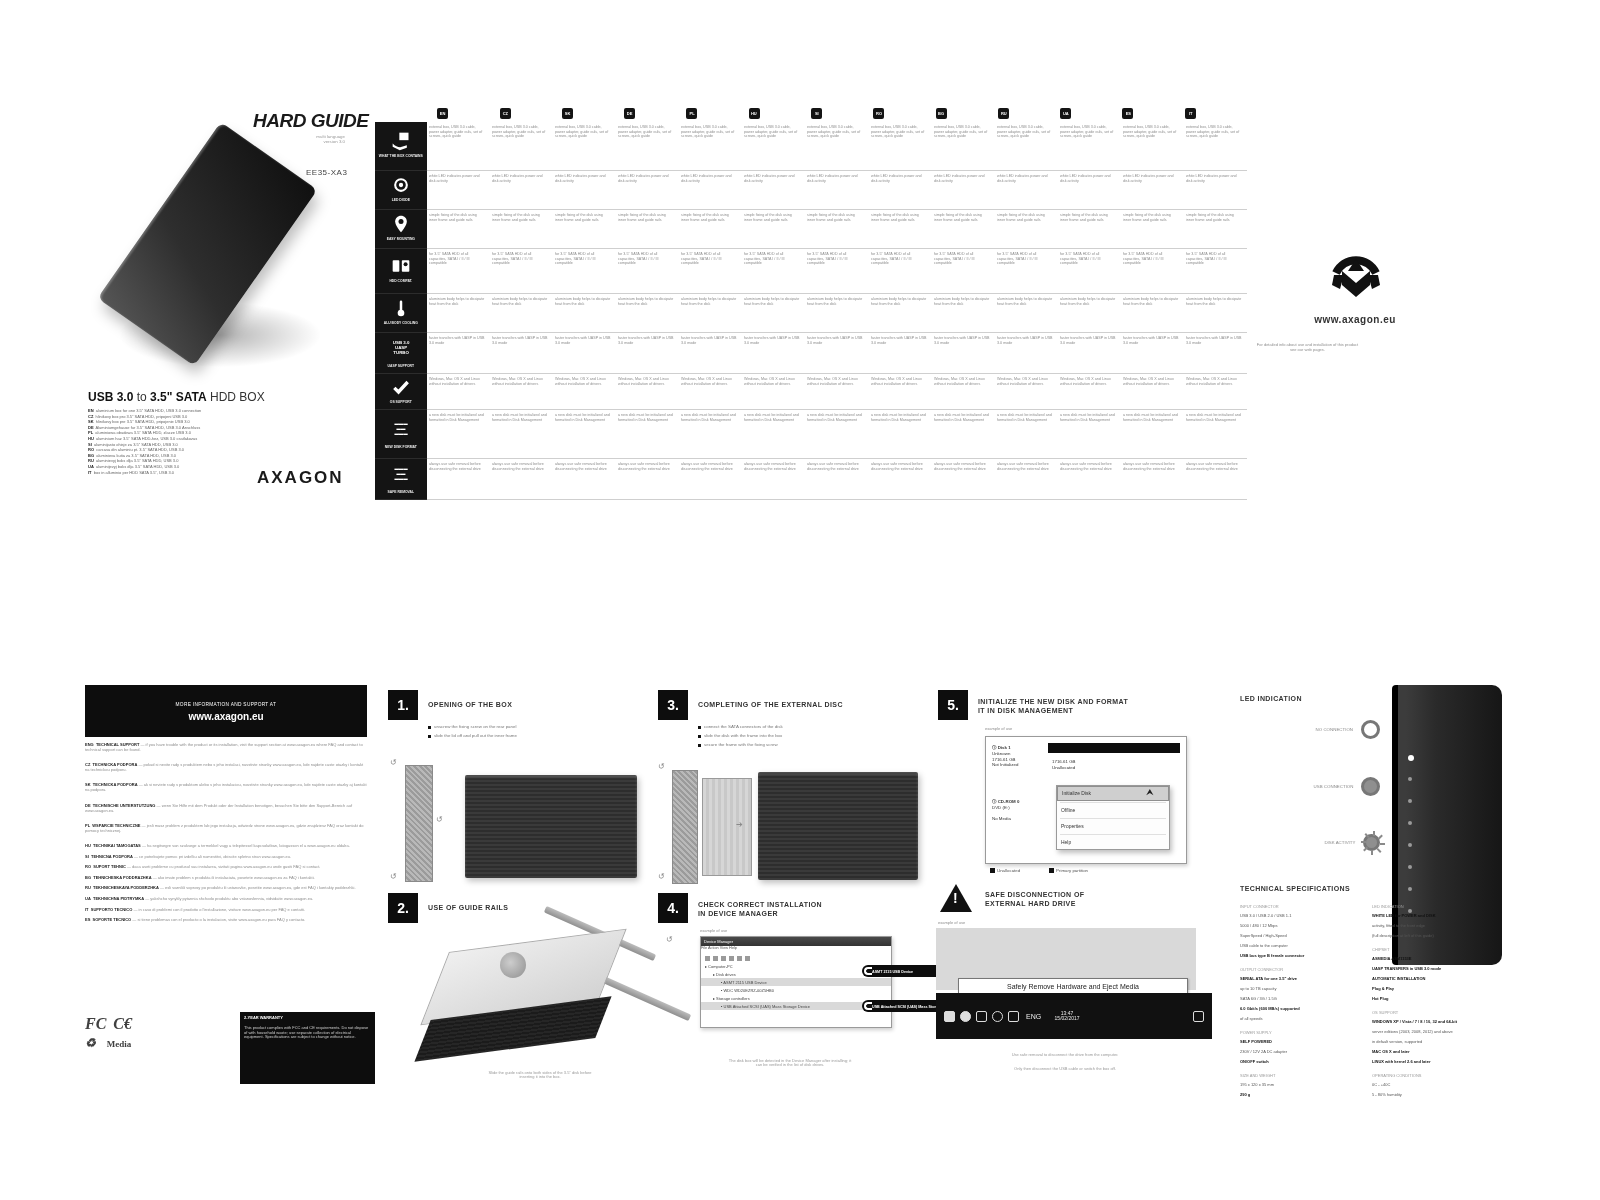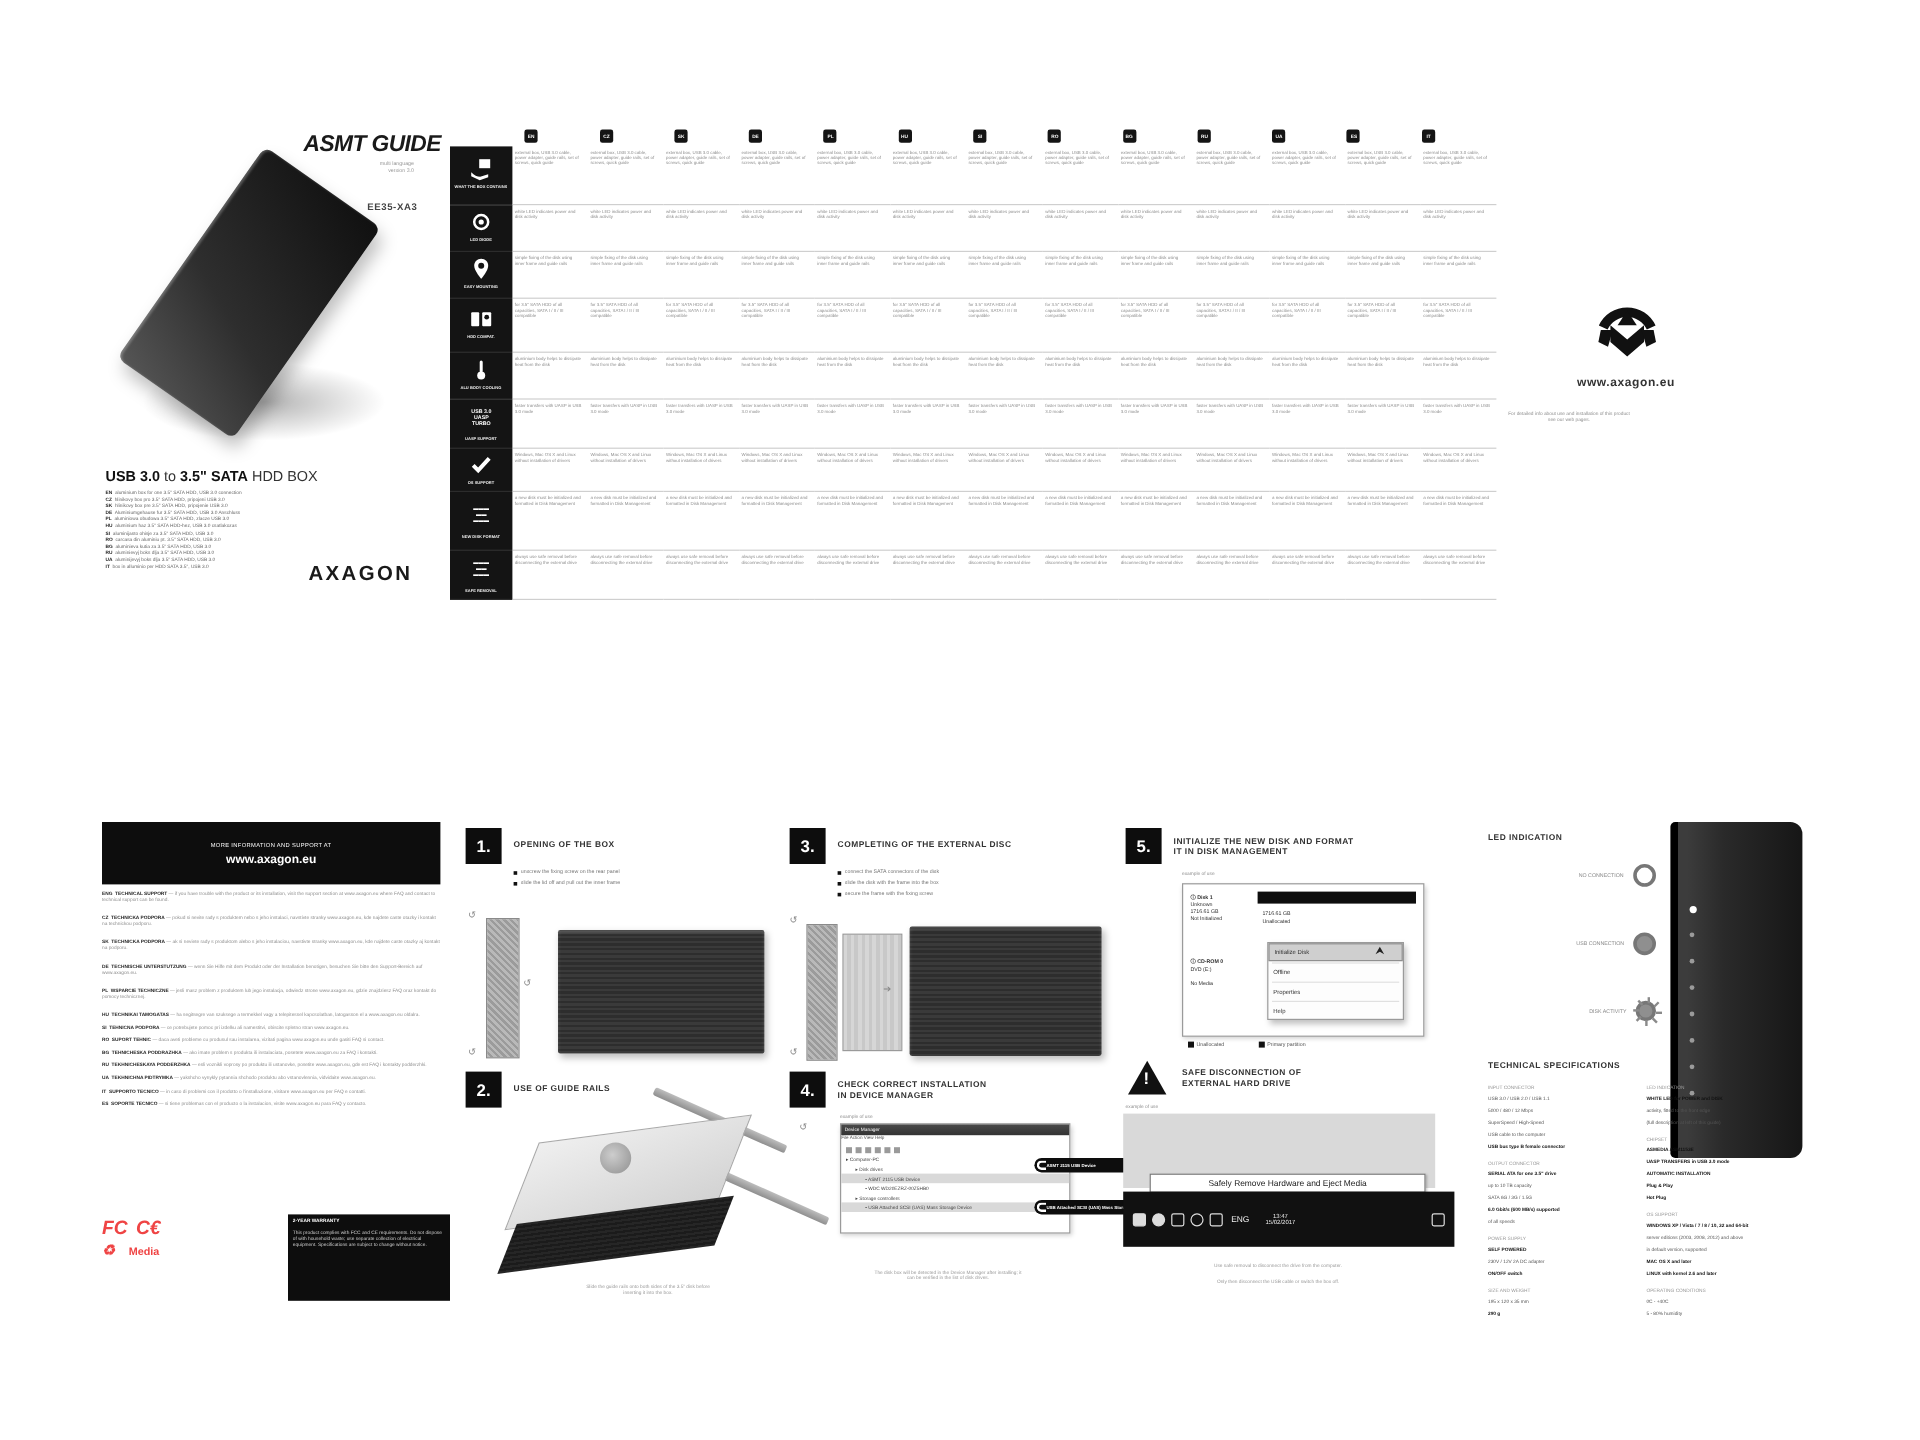--- a/index.html
+++ b/index.html
@@ -6,21 +6,21 @@
   #page{position:relative;width:1600px;height:1200px;background:#fff;overflow:hidden;
         font-family:"Liberation Sans",sans-serif;color:#222;}
   .abs{position:absolute;}
   
   .micro{font-size:8px;line-height:1.2;color:#8d8d8d;transform:scale(.5);transform-origin:0 0;width:200%;}
   .micro.dk{color:#666;}
   .microC{text-align:center;}
   
   .qg-title{font-size:19px;font-weight:800;font-style:italic;letter-spacing:-.5px;color:#1a1a1a;}
   .qg-sub{font-size:8px;color:#999;text-align:right;line-height:1.25;transform:scale(.55);transform-origin:100% 0;}
-  .model{font-size:8px;font-weight:bold;color:#444;letter-spacing:.5px;}
+  .model{font-size:8px;font-weight:normal;color:#444;letter-spacing:.5px;}
   .prod-title{font-size:12px;color:#333;}
   .prod-title b{color:#111;}
   .axagon-wordmark{font-size:17px;font-weight:800;letter-spacing:2px;color:#1a1a1a;}
   
   .photo-shadow{left:110px;top:300px;width:220px;height:70px;
      background:radial-gradient(ellipse at center,rgba(0,0,0,.30),rgba(0,0,0,0) 65%);}
   .photo-box{left:100px;top:185px;width:215px;height:118px;border-radius:7px;
      transform:rotate(-55deg);
      background:linear-gradient(115deg,#565656 0%,#2e2e2e 40%,#101010 100%);
      box-shadow:inset 0 2px 2px rgba(255,255,255,.25), -6px 8px 14px rgba(0,0,0,.25);}
@@ -44,21 +44,21 @@
   .site-url{font-size:10px;font-weight:bold;color:#333;letter-spacing:.5px;text-align:center;}
   
   .support-head{left:85px;top:685px;width:282px;height:52px;background:#0d0d0d;color:#fff;
      display:flex;flex-direction:column;align-items:center;justify-content:center;gap:2px;}
   .support-head .l1{font-size:8px;letter-spacing:.5px;transform:scale(.6);}
   .support-head .l2{font-size:10px;font-weight:bold;}
   #supportParas{left:85px;top:742px;width:282px;}
   .spara{margin-bottom:1px;}
   .spara .micro{width:200%;}
   .spara b{color:#222;}
-  .marks{left:85px;top:1015px;width:150px;font-weight:800;color:#ef4444;}
+  .marks{left:85px;top:1015px;width:150px;font-weight:800;color:#404040;font-family:Liberation Serif, serif;}
   .mk{display:inline-block;margin-right:7px;font-size:16px;font-style:italic;}
   .mk.sm{font-size:9px;font-style:normal;}
   .notice-box{left:240px;top:1012px;width:127px;height:66px;background:#0d0d0d;color:#ddd;padding:3px 4px;}
   .notice-box .micro{color:#cfcfcf;width:200%;}
   
   .badge{width:30px;height:30px;background:#0d0d0d;color:#fff;font-weight:800;font-size:14px;
      display:flex;align-items:center;justify-content:center;}
   .step-title{font-size:7px;font-weight:bold;letter-spacing:.4px;color:#333;line-height:1.35;}
   .bullet{display:flex;align-items:flex-start;gap:3px;}
   .bullet .sq{width:3px;height:3px;background:#111;margin-top:2px;flex:none;}
@@ -126,21 +126,21 @@
   .spec-col .gl b{color:#111;}
 </style>
 </head>
 <body>
 
 <div id="page">
 
   <div class="abs photo-shadow"></div>
   <div class="abs photo-box"></div>
 
-  <div class="abs qg-title" style="left:253px;top:110px;">ASMT GUIDE</div>
+  <div class="abs qg-title" style="left:253px;top:110px;">HARD GUIDE</div>
   <div class="abs qg-sub" style="left:253px;top:134px;width:92px;">
     <div>multi language</div>
     <div>version 3.0</div>
   </div>
   <div class="abs model" style="left:306px;top:168px;">EE35-XA3</div>
 
   <div class="abs prod-title" style="left:88px;top:390px;">
     <b>USB 3.0</b> <span>to</span>
     <b>3.5" SATA</b> <span>HDD BOX</span>
   </div>

